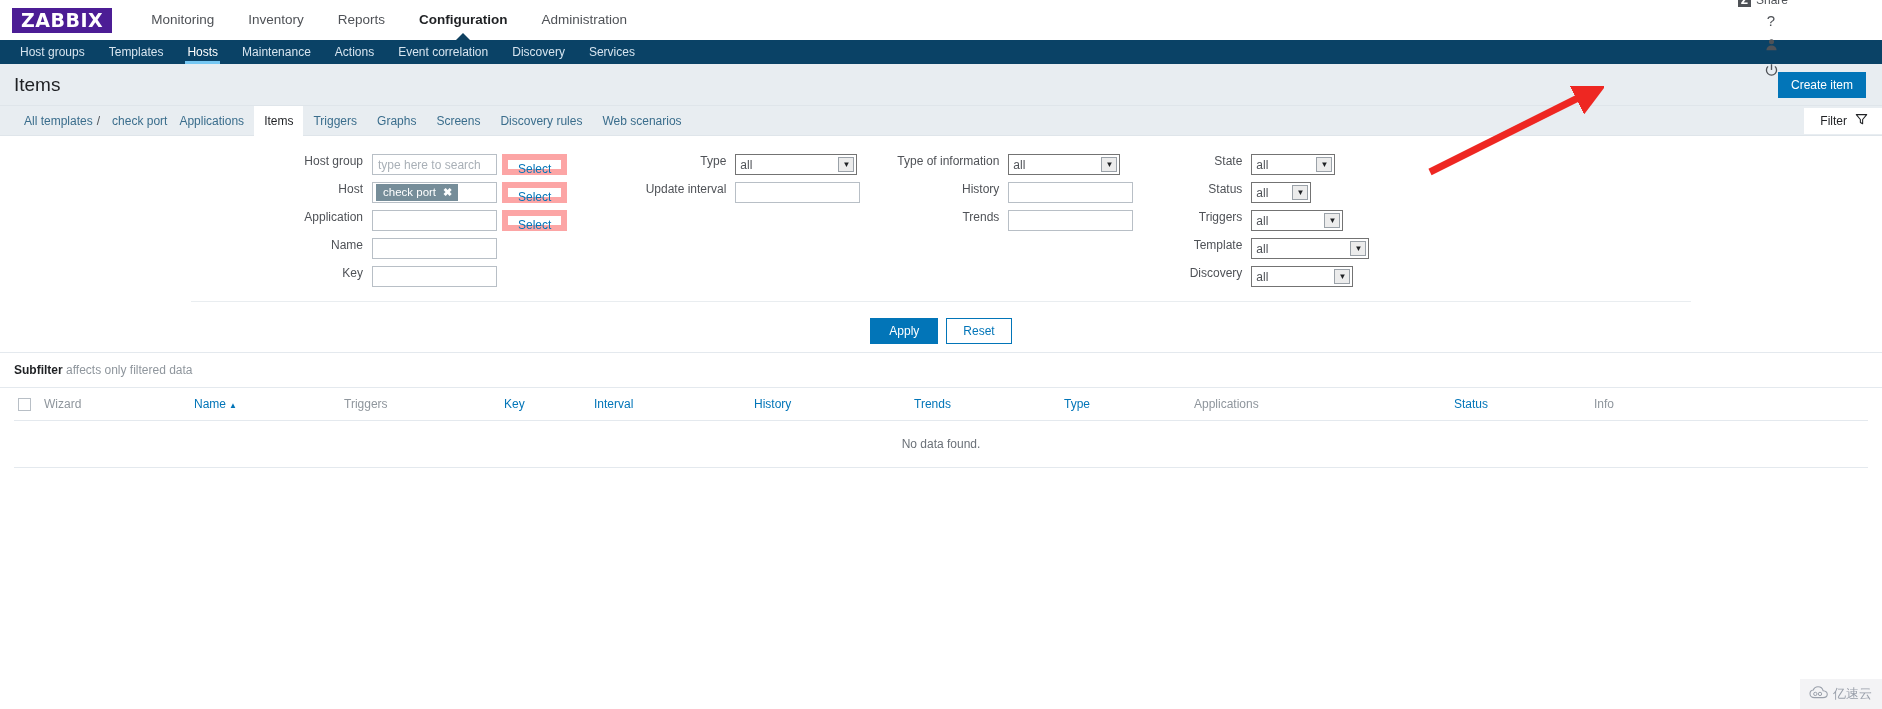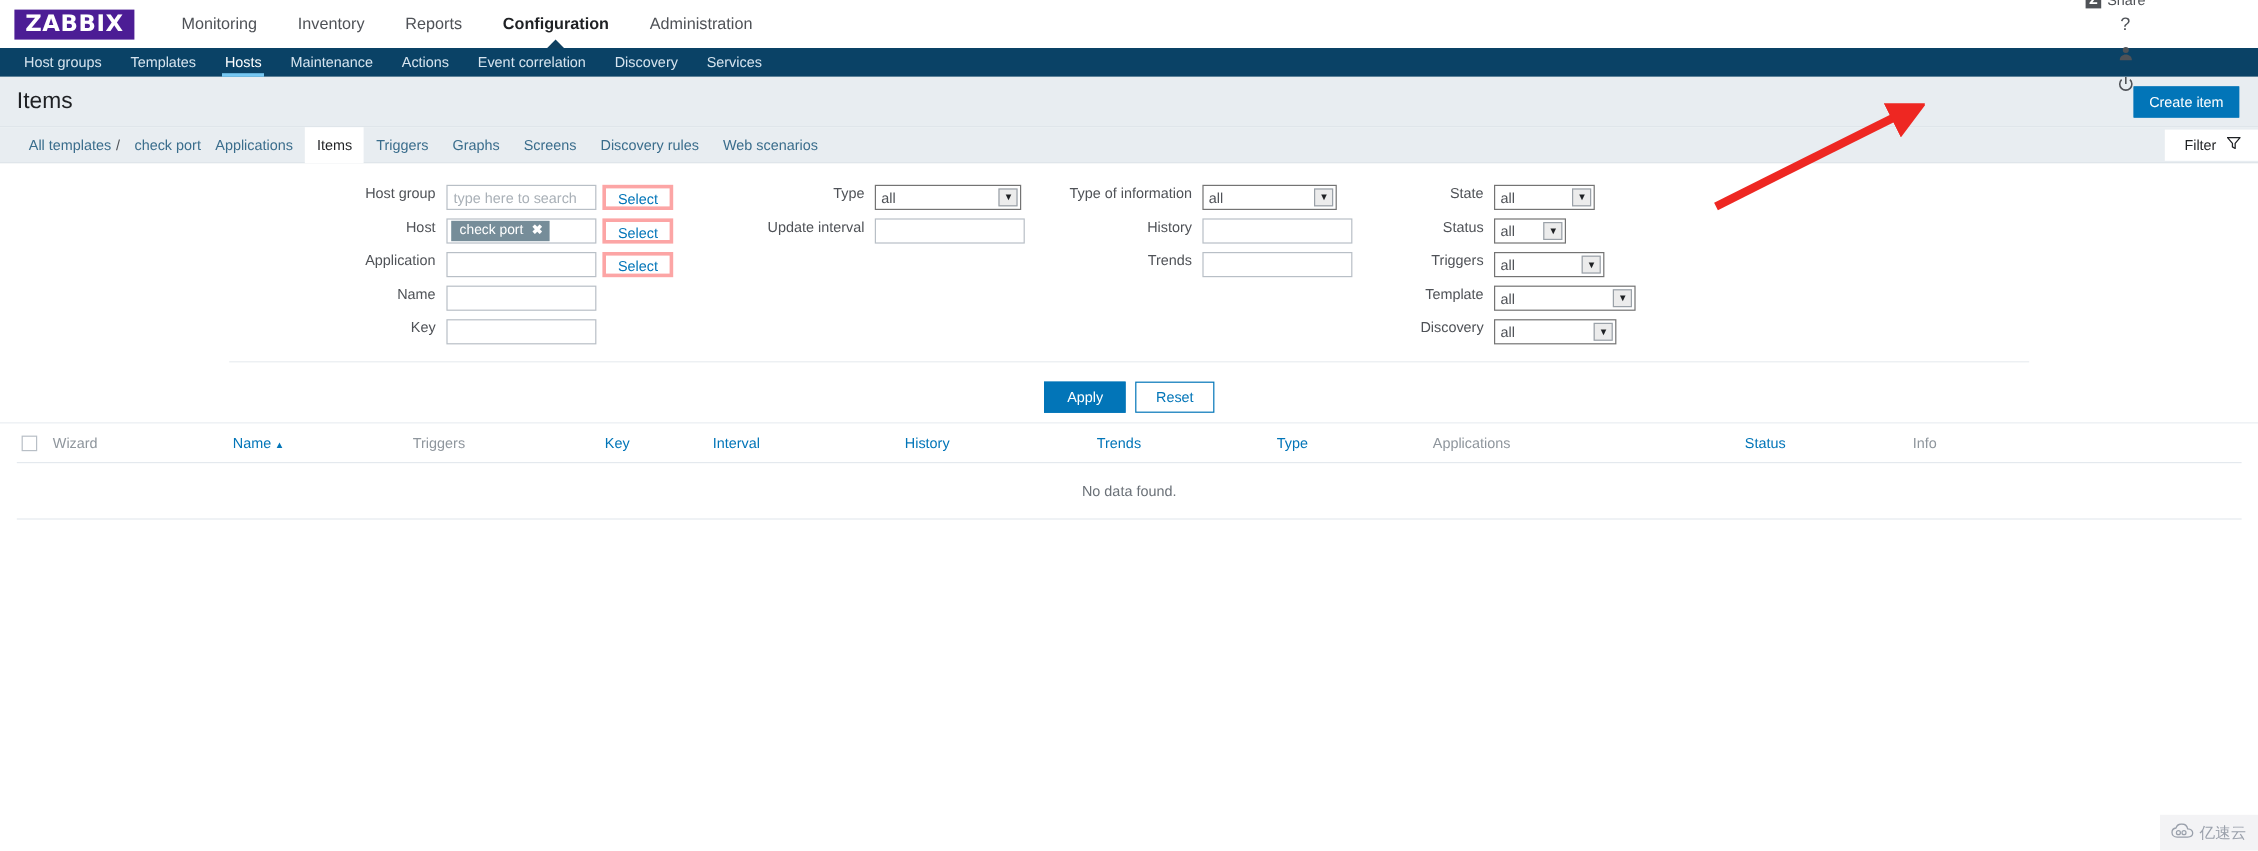--- a/index.html
+++ b/index.html
@@ -214,21 +214,21 @@
     font-size: 12px;
     color: #4f5257;
     padding: 0 5px;
     outline: none;
   }
   input.ftext::placeholder { color: #a9b0b7; }
   .btn-select {
     height: 21px;
     margin-left: 5px;
     background: #ffffff;
-    border: 3px solid #fca5a5;
+    border: 6px solid #fca5a5;
     color: #0275b8;
     font-family: "Liberation Sans", sans-serif;
     font-size: 12px;
     padding: 0 10px;
     cursor: pointer;
     line-height: 19px;
   }
   .multiselect {
     height: 21px;
     border: 1px solid #b8bfc6;
@@ -616,20 +616,24 @@
         </div>
       </div>
     </div>
 
     <div class="filter-actions">
       <button class="btn-apply">Apply</button>
       <button class="btn-reset">Reset</button>
     </div>
   </div>
 
+  <div class="subfilter">
+    <b>Subfilter</b>
+    <span class="muted">affects only filtered data</span>
+  </div>
 
   <div class="list-wrap">
     <table class="list">
       <thead>
         <tr>
           <th style="width:26px;">
             <span class="cbox"></span>
           </th>
           <th style="width:150px;">Wizard</th>
           <th style="width:150px;">

